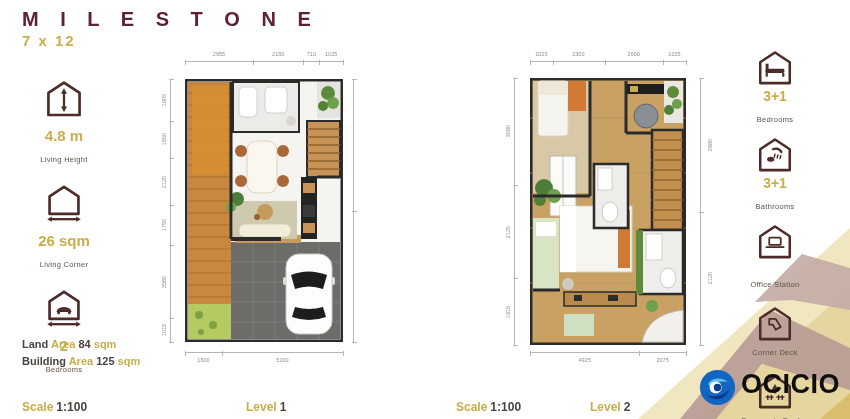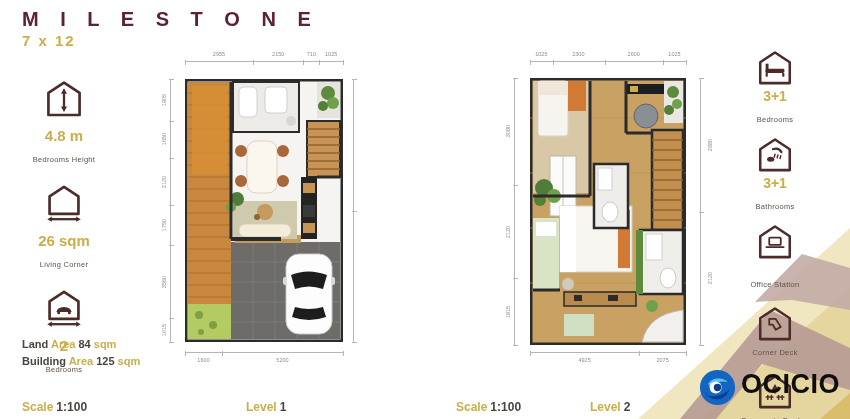--- a/index.html
+++ b/index.html
@@ -64,21 +64,21 @@
 
 <div class="abs spec-col">
   <div class="spec-item">
     <svg width="38" height="38" viewBox="0 0 100 100">
       <polygon points="50,7 91,34 91,92 9,92 9,34" fill="none" stroke="#4c2b28" stroke-width="7" stroke-linejoin="round"></polygon>
       <line x1="50" y1="32" x2="50" y2="74" stroke="#4c2b28" stroke-width="6"></line>
       <polygon points="50,22 58,36 42,36" fill="#4c2b28"></polygon>
       <polygon points="50,84 58,70 42,70" fill="#4c2b28"></polygon>
     </svg>
     <div class="spec-value">4.8 m</div>
-    <div class="spec-label">Bedrooms Height</div>
+    <div class="spec-label">Living Height</div>
   </div>
   <div class="spec-item">
     <svg width="38" height="38" viewBox="0 0 100 100">
       <polygon points="50,5 88,30 88,76 12,76 12,30" fill="none" stroke="#4c2b28" stroke-width="7" stroke-linejoin="round"></polygon>
       <line x1="12" y1="90" x2="88" y2="90" stroke="#4c2b28" stroke-width="6"></line>
       <polygon points="6,90 18,83 18,97" fill="#4c2b28"></polygon>
       <polygon points="94,90 82,83 82,97" fill="#4c2b28"></polygon>
     </svg>
     <div class="spec-value">26 sqm</div>
     <div class="spec-label">Living Corner</div>

